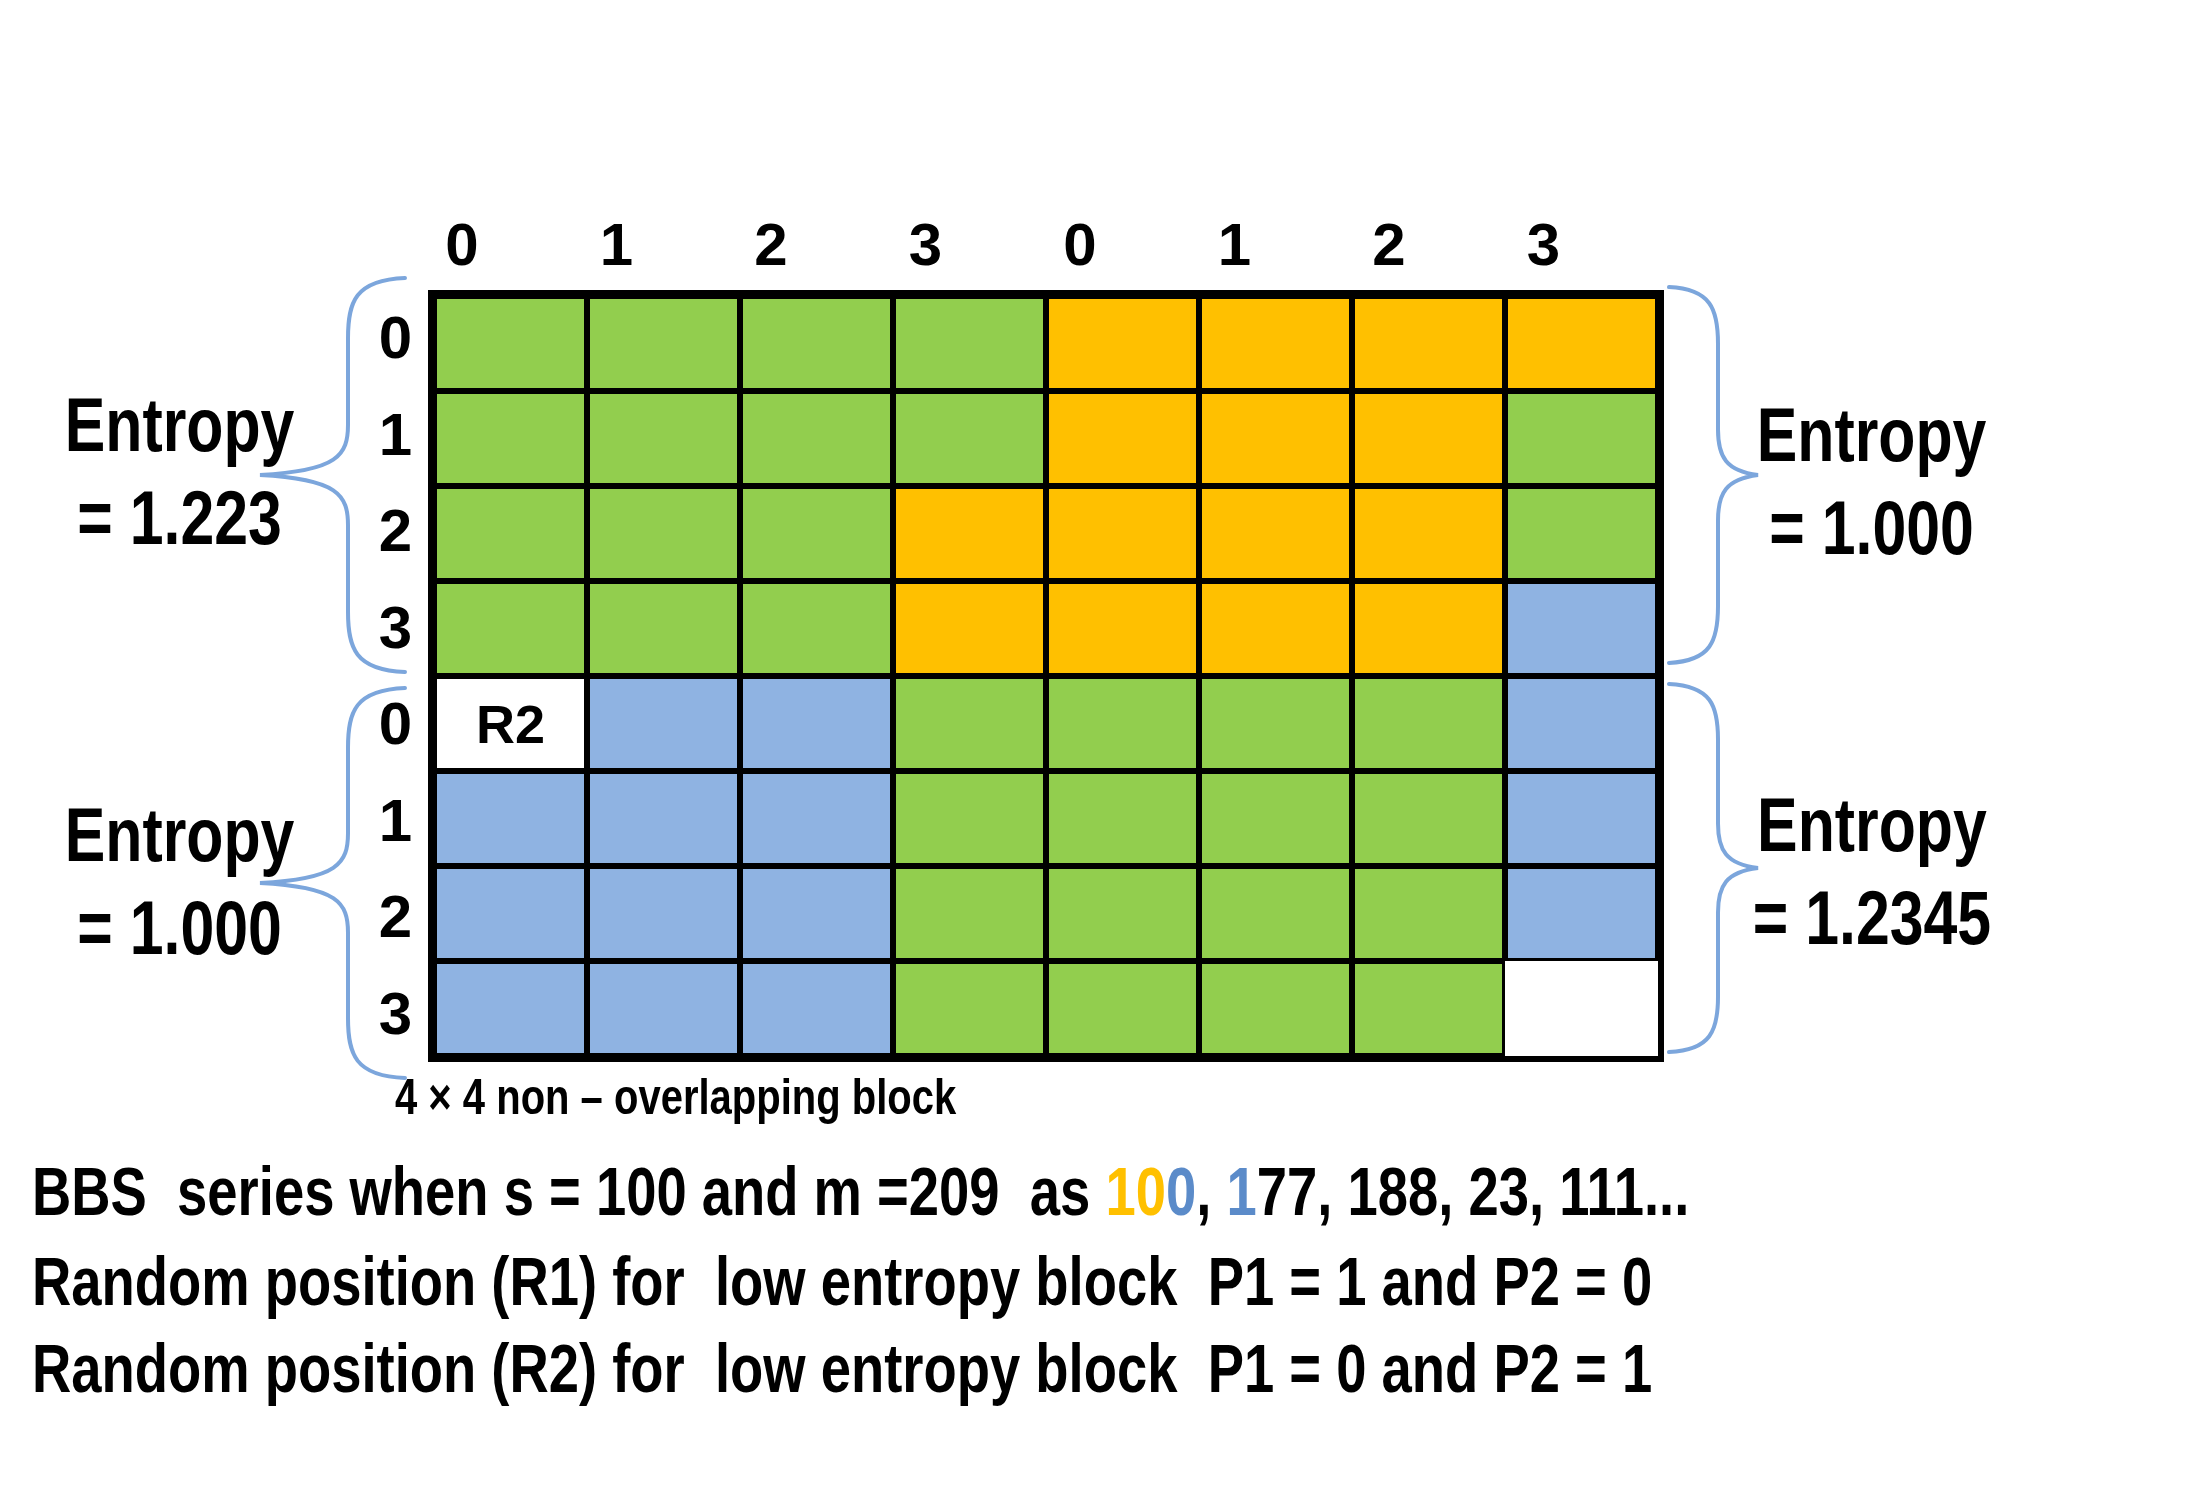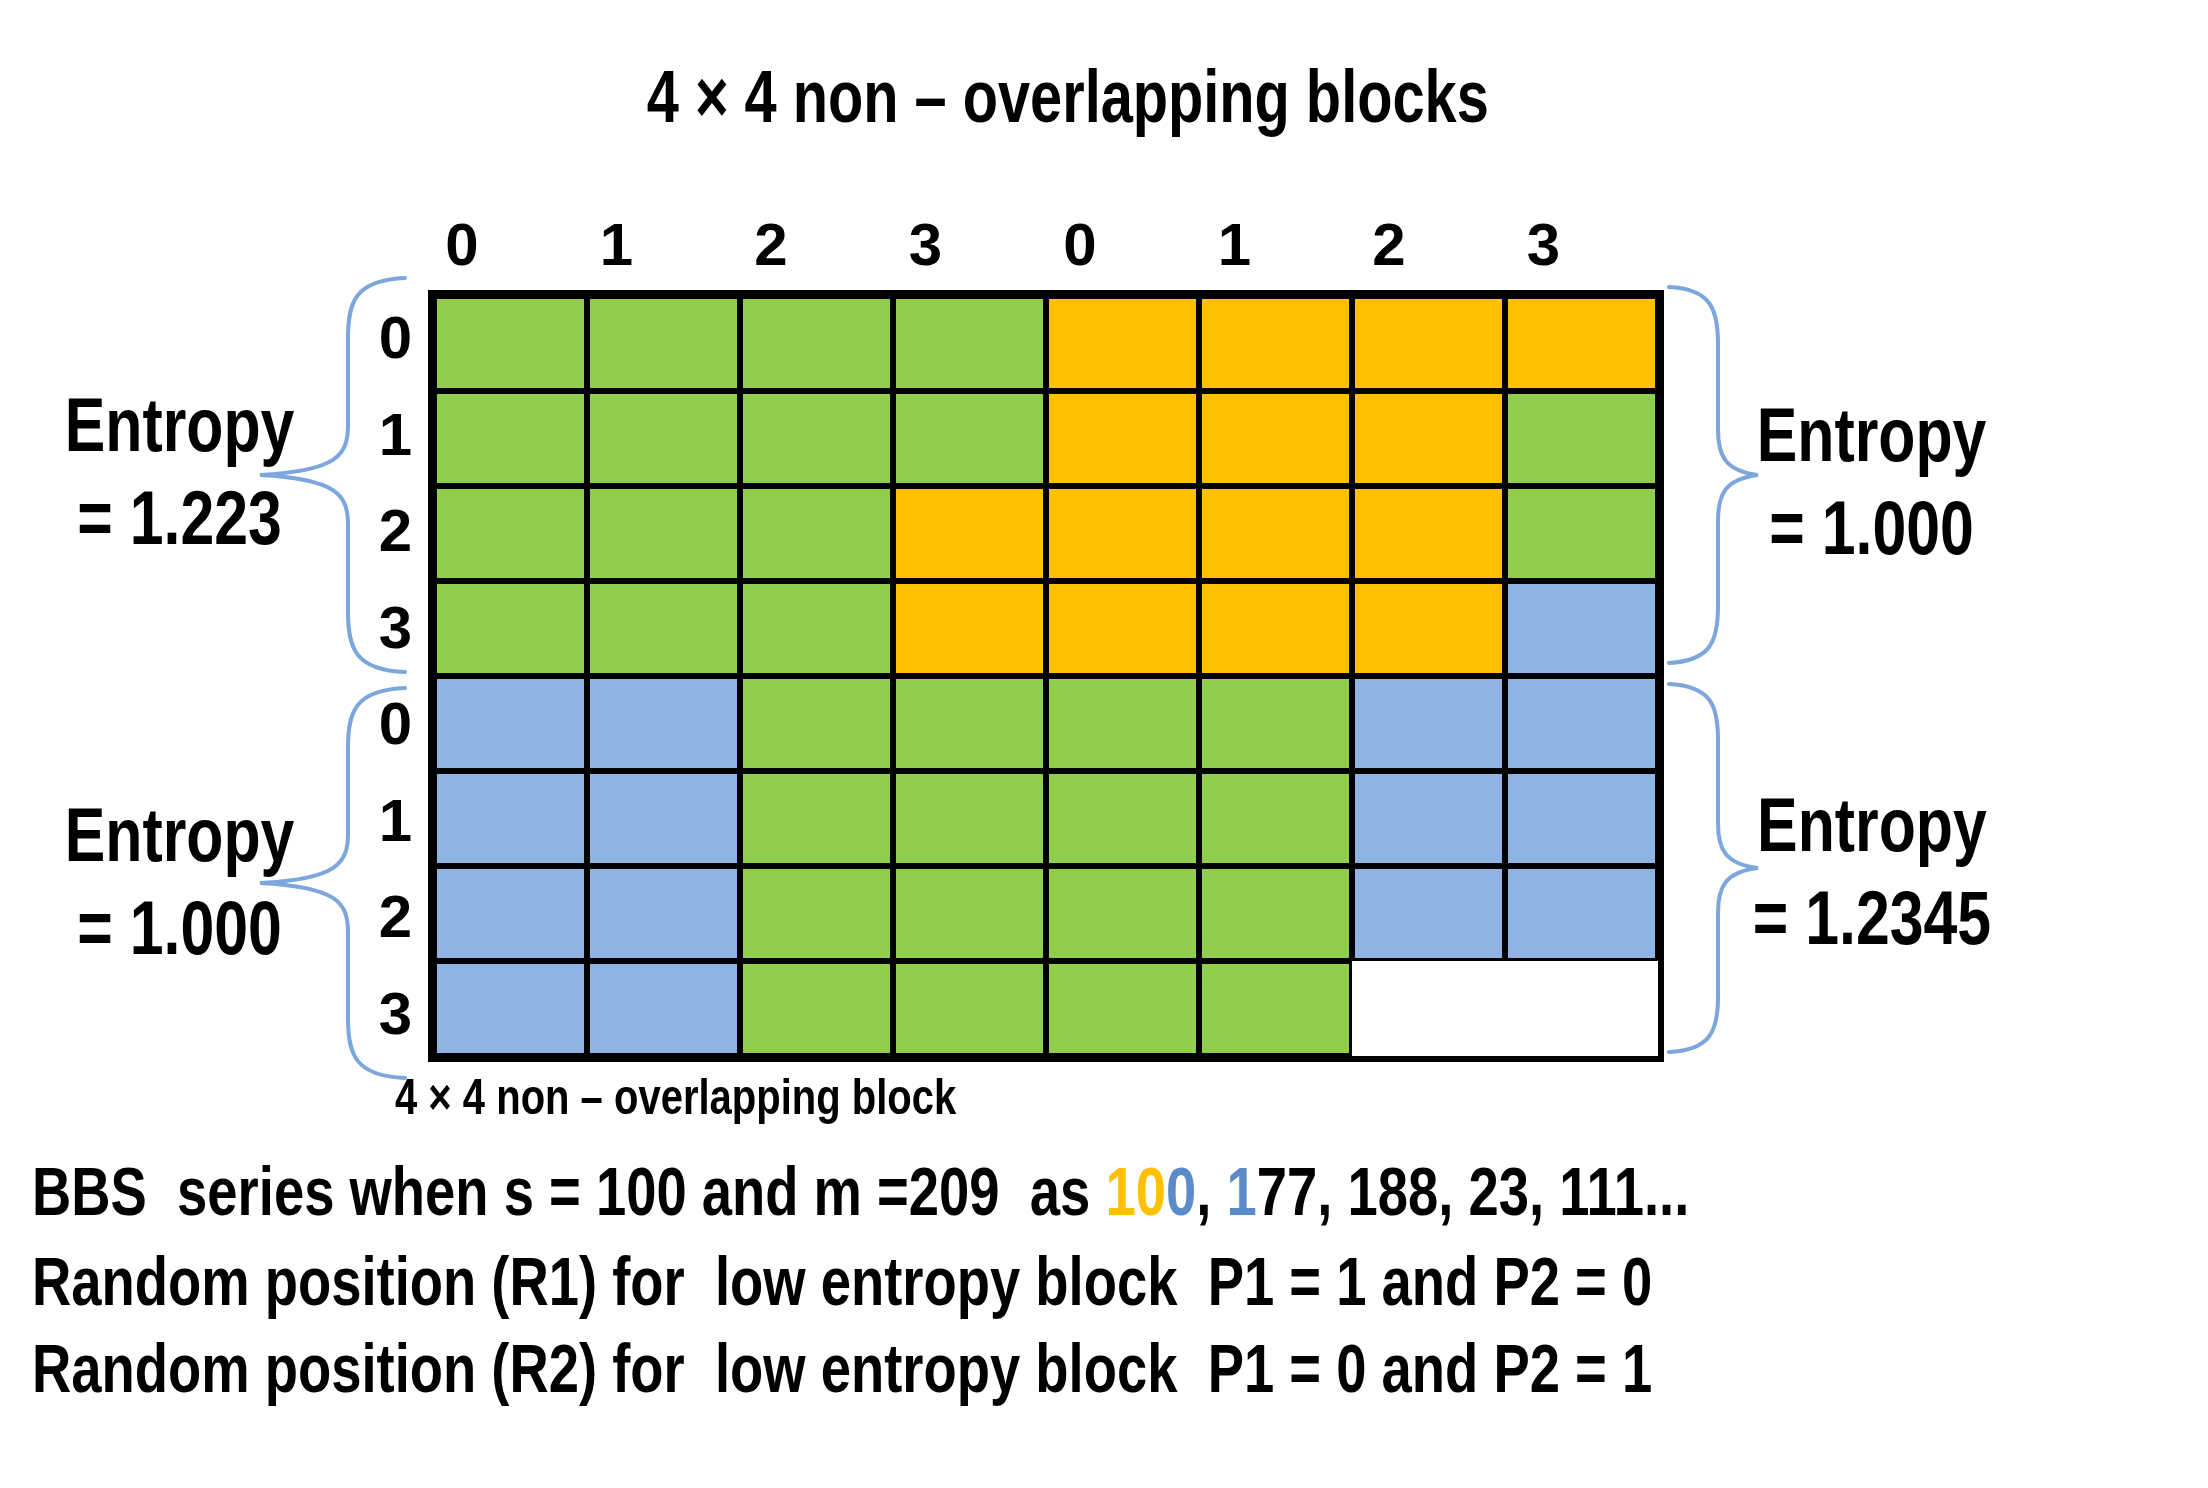--- a/index.html
+++ b/index.html
@@ -57,23 +57,20 @@
   }
   #bbs-line{top:1150px;}
   #r1-line{top:1240px;}
   #r2-line{top:1327px;}
 </style>
 </head>
 <body>
 
 <div id="canvas">
 
-  <div id="title">
-    <span class="squeeze">4 × 4 non – overlapping blocks</span>
-  </div>
 
   <div id="col-headers">
       <div class="col-header" style="left: 385px;">0</div>
       <div class="col-header" style="left: 539.5px;">1</div>
       <div class="col-header" style="left: 694px;">2</div>
       <div class="col-header" style="left: 848.5px;">3</div>
       <div class="col-header" style="left: 1003px;">0</div>
       <div class="col-header" style="left: 1157.5px;">1</div>
       <div class="col-header" style="left: 1312px;">2</div>
       <div class="col-header" style="left: 1466.5px;">3</div>
@@ -115,20 +112,21 @@
       <div class="cell" style="background: rgb(255, 192, 0);"></div>
       <div class="cell" style="background: rgb(146, 206, 78);"></div>
       <div class="cell" style="background: rgb(146, 206, 78);"></div>
       <div class="cell" style="background: rgb(146, 206, 78);"></div>
       <div class="cell" style="background: rgb(146, 206, 78);"></div>
       <div class="cell" style="background: rgb(255, 192, 0);"></div>
       <div class="cell" style="background: rgb(255, 192, 0);"></div>
       <div class="cell" style="background: rgb(255, 192, 0);"></div>
       <div class="cell" style="background: rgb(255, 192, 0);"></div>
       <div class="cell" style="background: rgb(143, 179, 226);"></div>
+      <div class="cell" style="background: rgb(255, 255, 255);">R2</div>
       <div class="cell" style="background: rgb(143, 179, 226);"></div>
       <div class="cell" style="background: rgb(143, 179, 226);"></div>
       <div class="cell" style="background: rgb(146, 206, 78);"></div>
       <div class="cell" style="background: rgb(146, 206, 78);"></div>
       <div class="cell" style="background: rgb(146, 206, 78);"></div>
       <div class="cell" style="background: rgb(146, 206, 78);"></div>
       <div class="cell" style="background: rgb(143, 179, 226);"></div>
       <div class="cell" style="background: rgb(143, 179, 226);"></div>
       <div class="cell" style="background: rgb(143, 179, 226);"></div>
       <div class="cell" style="background: rgb(143, 179, 226);"></div>

